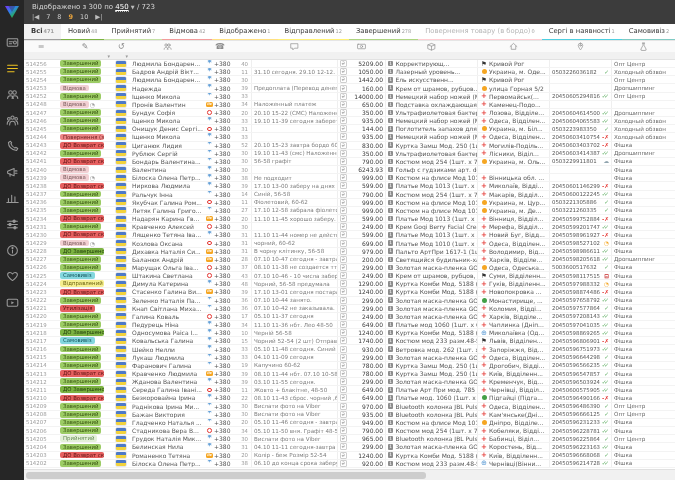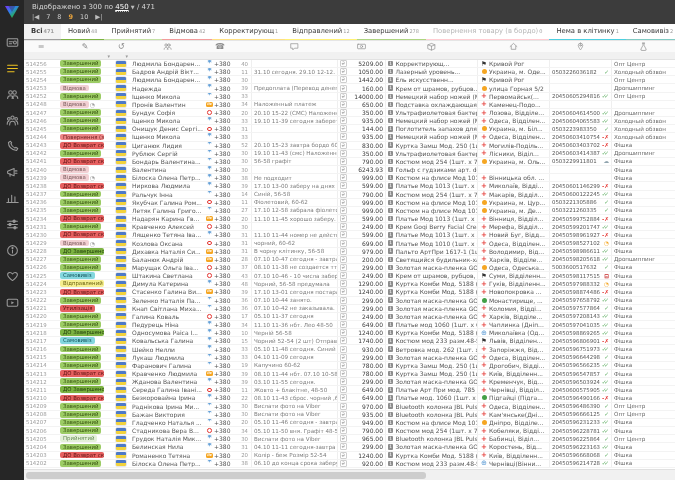--- a/index.html
+++ b/index.html
@@ -246,44 +246,44 @@
         </svg>
       </div>
     </div>
 </div>
 
 <div class="topbar">
   <div class="tb-line1">
     <span>Відображено з 300 по</span>
     <span class="tb-range">450</span>
     <span class="tb-caret">▼</span>
-    <span>/ 471</span>
+    <span>/ 723</span>
   </div>
   <div class="tb-line2">
     <span class="tb-pg">|◀</span>
     <span id="pg-nums" style="display:flex;gap:7px;">
         <span class="tb-num">7</span>
         <span class="tb-num">8</span>
         <span class="tb-num cur">9</span>
         <span class="tb-num">10</span>
       </span>
     <span class="tb-pg">▶|</span>
   </div>
 </div>
 
 <div class="tabbar" id="tabbar">
     <div class="tab active" style="border-bottom-color: rgb(158, 158, 158);"><span>Всі</span><span class="cnt">471</span></div>
     <div class="tab" style="border-bottom-color: rgb(124, 179, 66);"><span>Новий</span><span class="cnt">48</span></div>
     <div class="tab" style="border-bottom-color: rgb(197, 225, 165);"><span>Прийнятий</span><span class="cnt">7</span></div>
     <div class="tab" style="border-bottom-color: rgb(242, 156, 156);"><span>Відмова</span><span class="cnt">42</span></div>
-    <div class="tab" style="border-bottom-color: rgb(255, 224, 130);"><span>Корректирующ</span><span class="cnt">1</span></div>
+    <div class="tab" style="border-bottom-color: rgb(255, 224, 130);"><span>Відображено</span><span class="cnt">1</span></div>
     <div class="tab" style="border-bottom-color: rgb(255, 241, 118);"><span>Відправлений</span><span class="cnt">12</span></div>
     <div class="tab" style="border-bottom-color: rgb(174, 213, 129);"><span>Завершений</span><span class="cnt">278</span></div>
     <div class="tab muted" style="border-bottom-color: rgb(255, 205, 210);"><span>Повернення товару (в бордо)</span><span class="cnt">0</span></div>
-    <div class="tab" style="border-bottom-color: rgb(77, 208, 225);"><span>Нема в клітинку</span><span class="cnt">1</span></div>
+    <div class="tab" style="border-bottom-color: rgb(77, 208, 225);"><span>Сергі в наявності</span><span class="cnt">1</span></div>
     <div class="tab" style="border-bottom-color: rgb(128, 203, 196);"><span>Самовивіз</span><span class="cnt">2</span></div>
   </div>
 
 <div class="thead" id="thead">
     <div class="hc w-id">
       <span class="hglyph">≡</span>
     </div>
     <div class="hc w-st">
       <span class="hglyph">✎</span>
     </div>

